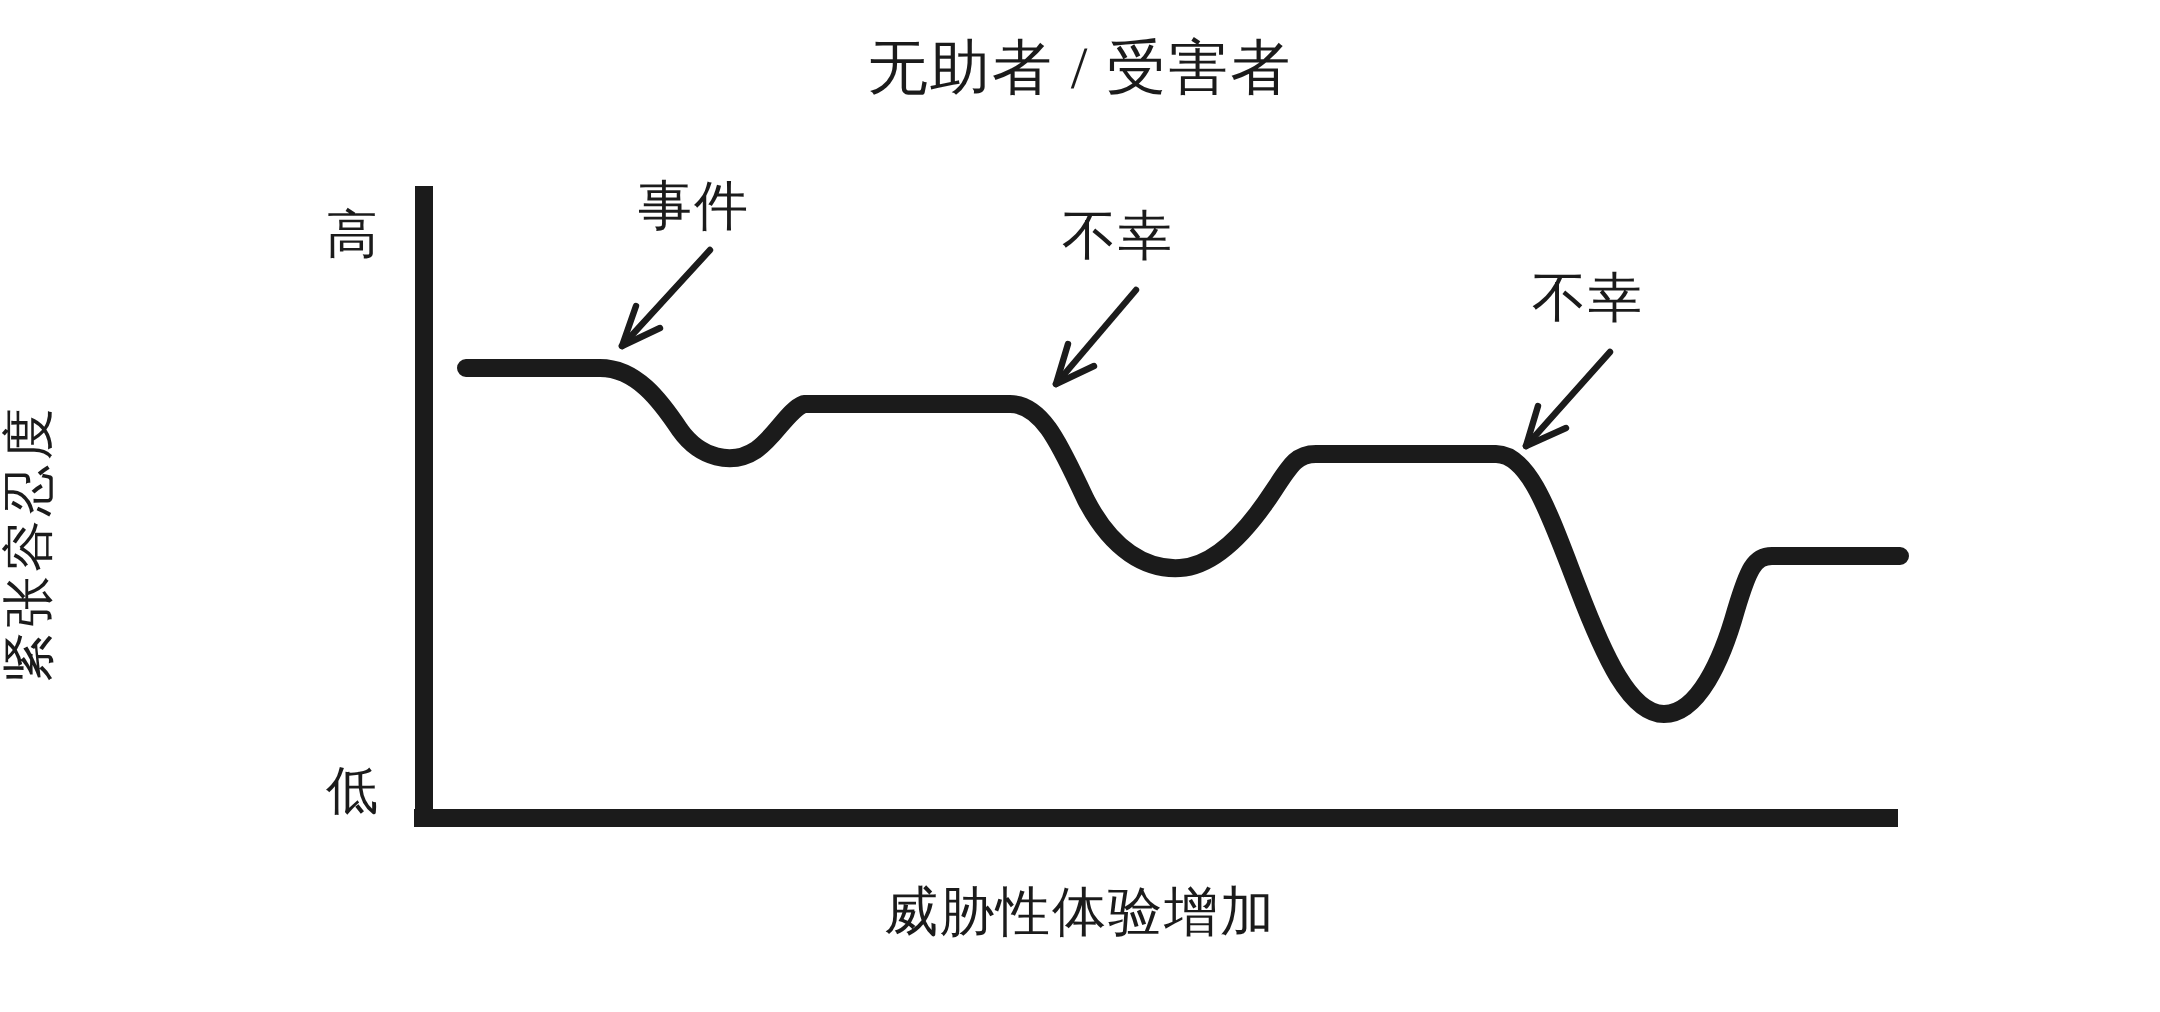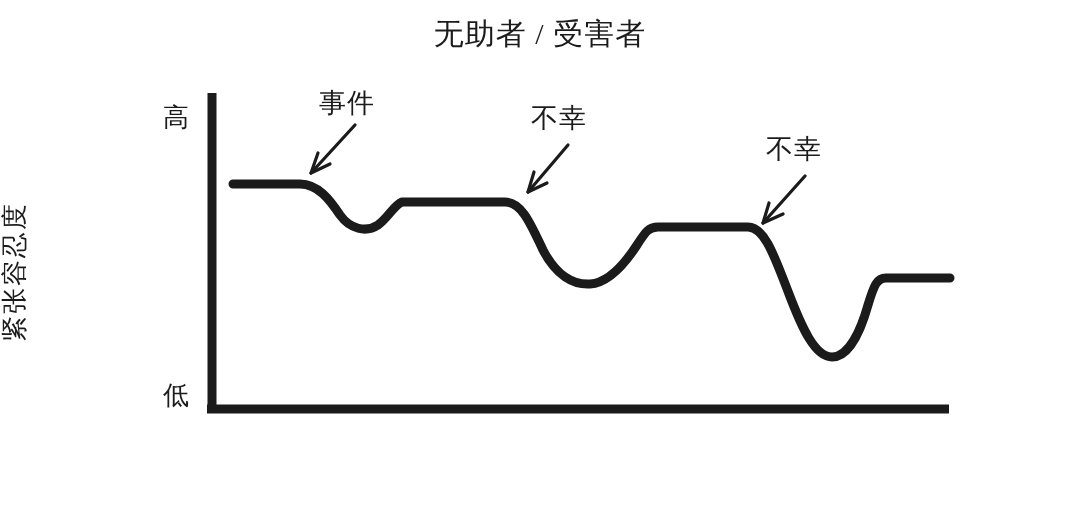--- a/index.html
+++ b/index.html
@@ -133,14 +133,15 @@
       <path d="M 528,192 L 547,183 M 528,192 L 534,172" fill="none" stroke="#1b1b1b" stroke-width="3.2" stroke-linecap="round"></path>
     </g>
 
     <g>
       <line x1="805" y1="176" x2="763" y2="223" stroke="#1b1b1b" stroke-width="3.2" stroke-linecap="round"></line>
       <path d="M 763,223 L 783,214 M 763,223 L 769,203" fill="none" stroke="#1b1b1b" stroke-width="3.2" stroke-linecap="round"></path>
     </g>
 
   </svg>
 
+  <div class="txt" id="x-axis-label">威胁性体验增加</div>
 
 </div>
 
 </body></html>

